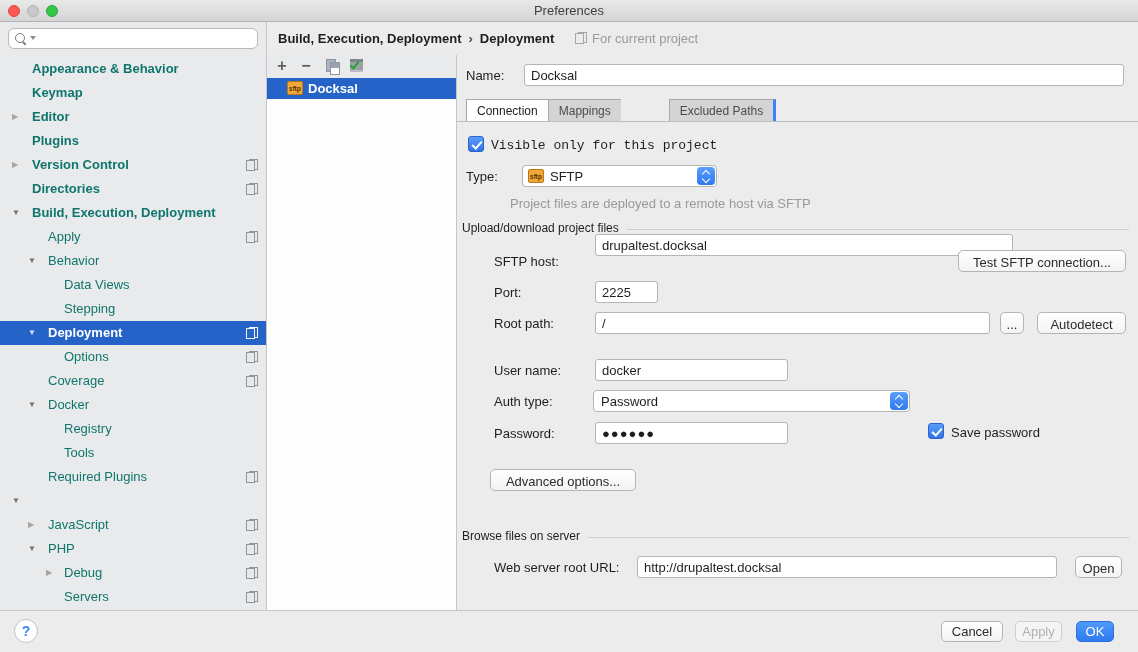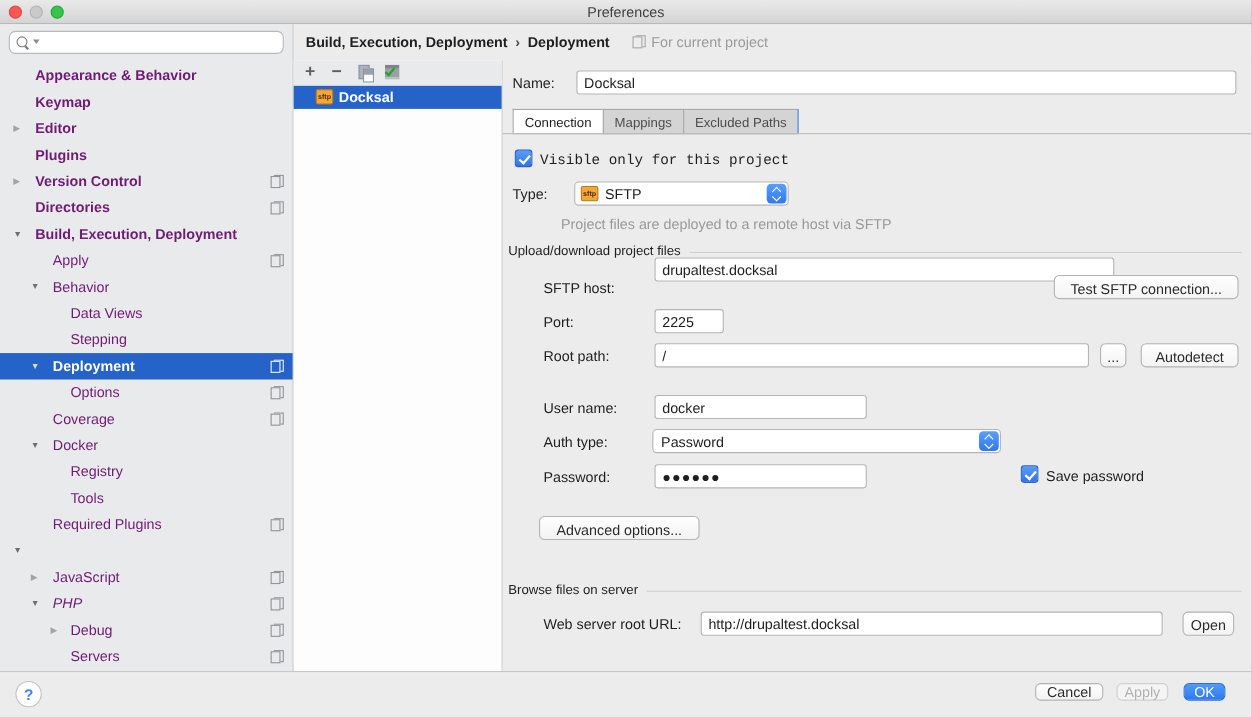--- a/index.html
+++ b/index.html
@@ -45,21 +45,21 @@
 
   .tree { position:absolute; left:0; right:0; top:35px; }
   .tree-row { position:relative; height:24px; line-height:24px; cursor:default; }
   .tree-row.bold .tree-label { font-weight:bold; }
   .tree-row.selected { background:#2563c9; }
   .tree-row.selected .tree-label { color:#fff; font-weight:bold; }
   .tree-row.selected .tree-arrow { color:rgba(255,255,255,0.8); }
   .tree-arrow { position:absolute; top:0; font-size:8px; }
   .tree-arrow.down { color:#6f6f6f; }
   .tree-arrow.right { color:#a3a3a3; }
-  .tree-label { position:absolute; top:0; font-size:13px; color:#701a75; white-space:nowrap; }
+  .tree-label { position:absolute; top:0; font-size:13px; color:#0f766e; white-space:nowrap; }
 
   
   .proj-icon { position:relative; display:inline-block; width:12px; height:12px; color:#8f959b; }
   .proj-icon::before { content:""; position:absolute; right:0; top:0; width:7px; height:9px; border:1px solid currentColor; }
   .proj-icon::after  { content:""; position:absolute; left:0;  bottom:0; width:7px; height:9px; border:1px solid currentColor; background:inherit; }
   .tree-row .proj-icon { position:absolute; right:8px; top:6px; background:#e9eaec; }
   .tree-row.selected .proj-icon { color:#f0f4fb; background:#2563c9; }
 
   
   .headerstrip { position:absolute; left:267px; right:0; top:0; height:33px; background:#ececec; }
@@ -100,21 +100,21 @@
   .txt { position:absolute; height:22px; background:#fff; border:1px solid #b5b5b5; border-radius:3px;
     font-family:"Liberation Sans", sans-serif; font-size:13px; color:#1e1e1e; padding:0 6px; outline:none; }
   .btn { position:absolute; height:22px; background:linear-gradient(#ffffff,#f3f3f3);
     border:1px solid #b4b4b4; border-radius:5px; font-family:"Liberation Sans", sans-serif;
     font-size:13px; color:#2b2b2b; text-align:center; padding:4px; cursor:default; }
 
   
   .tabs { position:absolute; left:9px; top:44px; height:23px; display:flex; }
   .tab { height:23px; padding:0 10px; line-height:22px; font-size:12px; color:#4c4c4c;
     background:#d4d4d4; border:1px solid #a9a9a9; border-right:none; }
-  .tab:last-child { border-right:1px solid #3b82f6; }
+  .tab:last-child { border-right:3px solid #3b82f6;margin-left:48px; }
   .tab.active { background:#fff; color:#1e1e1e; }
   .tab-line { position:absolute; left:0; right:0; top:66px; height:1px; background:#bdbdbd; }
 
   
   .checkbox { position:absolute; width:16px; height:16px; border-radius:3px;
     background:linear-gradient(#5a9cf8,#3274e8); border:1px solid #2b63cc; }
   .checkbox::after { content:""; position:absolute; left:5px; top:1.5px; width:4px; height:8px;
     border-right:2px solid #fff; border-bottom:2px solid #fff; transform:rotate(42deg); }
 
   
@@ -133,21 +133,21 @@
   .section { position:absolute; left:5px; right:9px; display:flex; align-items:center; }
   .section .sec-label { font-size:12px; color:#1e1e1e; white-space:nowrap; }
   .section .sec-line { flex:1; height:1px; background:#cfcfcf; margin-left:8px; margin-top:3px; }
 
   
   .footer { position:absolute; left:0; right:0; bottom:0; height:42px; background:#ececec;
     border-top:1px solid #c6c6c6; }
   .help-btn { position:absolute; left:14px; top:8px; width:24px; height:24px; border-radius:50%;
     background:#fff; border:1px solid #c2c2c2; color:#3b86f8; font-size:14px; font-weight:bold;
     text-align:center; line-height:22px; }
-  .f-btn { position:absolute; top:10px; height:16px; border-radius:5px; font-size:13px;
+  .f-btn { position:absolute; top:10px; height:21px; border-radius:5px; font-size:13px;
     font-family:"Liberation Sans", sans-serif; text-align:center; cursor:default; }
   .f-cancel { right:135px; width:62px; background:linear-gradient(#ffffff,#f3f3f3); border:1px solid #b4b4b4; color:#2b2b2b; }
   .f-apply  { right:76px;  width:47px; background:#f4f4f4; border:1px solid #cfcfcf; color:#b1b1b1; }
   .f-ok     { right:24px;  width:38px; background:linear-gradient(#4f9bf9,#2e7af0); border:1px solid #2a6fdb; color:#fff; }
 </style>
 </head>
 <body>
 
 <div class="window">
 
@@ -236,21 +236,21 @@
           <div class="tree-row bold">
             <span class="tree-arrow down" style="left: 12px;">▼</span>
           </div>
           <div class="tree-row">
             <span class="tree-arrow right" style="left: 28px;">▶</span>
             <span class="tree-label" style="left: 48px;">JavaScript</span>
             <span class="proj-icon"></span>
           </div>
           <div class="tree-row">
             <span class="tree-arrow down" style="left: 28px;">▼</span>
-            <span class="tree-label" style="left: 48px; font-style: italic;">PHP</span>
+            <span class="tree-label" style="left: 48px;">PHP</span>
             <span class="proj-icon"></span>
           </div>
           <div class="tree-row">
             <span class="tree-arrow right" style="left: 46px;">▶</span>
             <span class="tree-label" style="left: 64px;">Debug</span>
             <span class="proj-icon"></span>
           </div>
           <div class="tree-row">
             <span class="tree-label" style="left: 64px;">Servers</span>
             <span class="proj-icon"></span>

